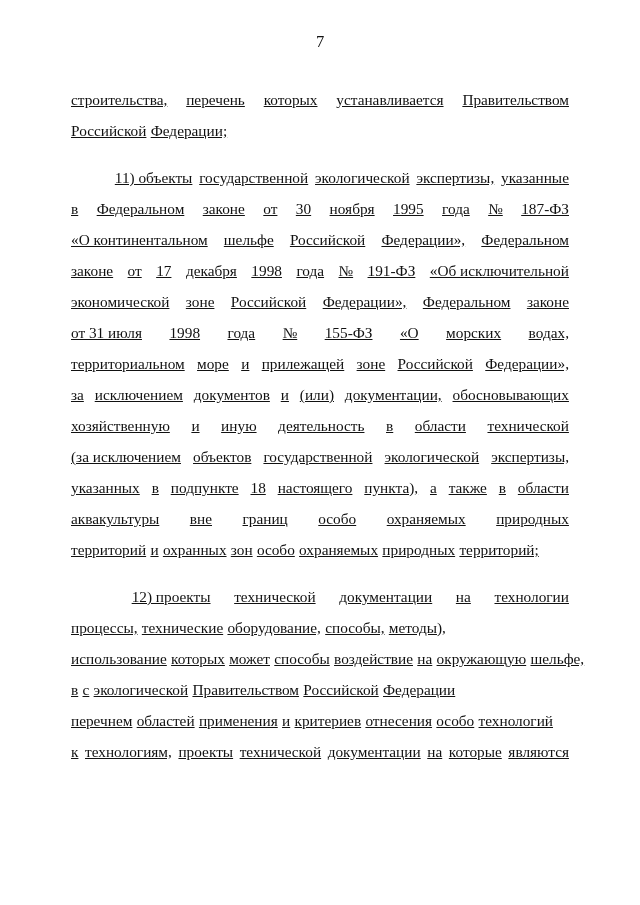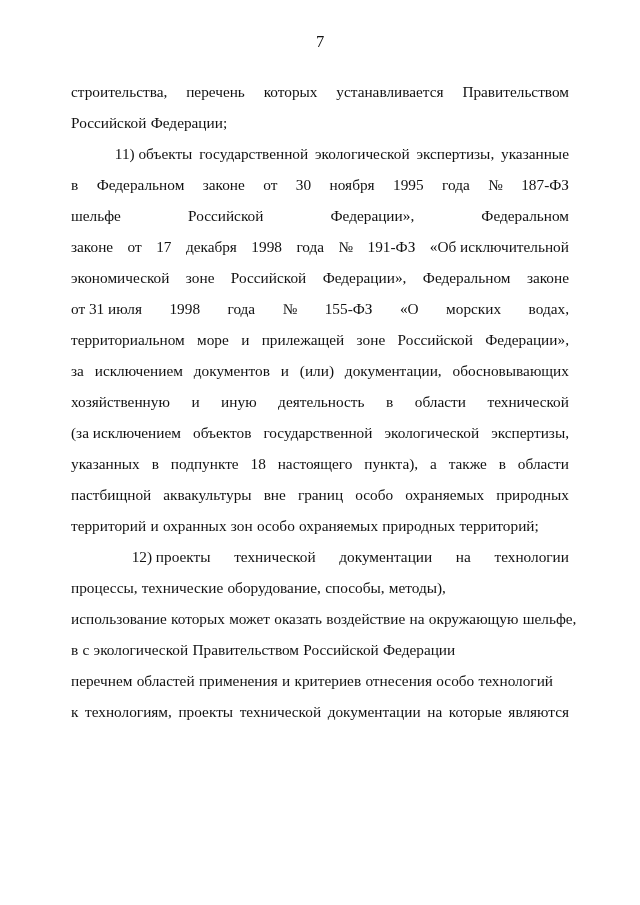--- a/index.html
+++ b/index.html
@@ -20,29 +20,30 @@
     position: absolute;
     top: 32px;
     left: 0;
     width: 640px;
     text-align: center;
     font-size: 16.5px;
     color: #111111;
   }
   .body-text {
     position: absolute;
-    top: 76px;
+    top: 84px;
     left: 71px;
     width: 498px;
+    text-decoration: underline;
   }
   .para {
     margin: 0;
   }
   .para + .para {
-    margin-top: 0;
+    margin-top: 16px;
   }
   
   .line {
     display: block;
     height: 31px;
     line-height: 31px;
     font-size: 15.3px;
     text-align: justify;
     text-align-last: justify;
     white-space: nowrap;
@@ -111,20 +112,21 @@
           <span class="w">законе</span>
           <span class="w">от</span>
           <span class="w">30</span>
           <span class="w">ноября</span>
           <span class="w">1995</span>
           <span class="w">года</span>
           <span class="w">№</span>
           <span class="w">187-ФЗ</span>
         </div>
         <div class="line">
+          <span class="w">«О континентальном</span>
           <span class="w">шельфе</span>
           <span class="w">Российской</span>
           <span class="w">Федерации»,</span>
           <span class="w">Федеральном</span>
         </div>
         <div class="line">
           <span class="w">законе</span>
           <span class="w">от</span>
           <span class="w">17</span>
           <span class="w">декабря</span>
@@ -192,21 +194,20 @@
           <span class="w">подпункте</span>
           <span class="w">18</span>
           <span class="w">настоящего</span>
           <span class="w">пункта),</span>
           <span class="w">а</span>
           <span class="w">также</span>
           <span class="w">в</span>
           <span class="w">области</span>
         </div>
         <div class="line">
-          <span class="w">пастбищной</span>
           <span class="w">аквакультуры</span>
           <span class="w">вне</span>
           <span class="w">границ</span>
           <span class="w">особо</span>
           <span class="w">охраняемых</span>
           <span class="w">природных</span>
         </div>
         <div class="line flush">
           <span class="w">территорий</span>
           <span class="w">и</span>
@@ -231,21 +232,21 @@
           <span class="w">процессы,</span>
           <span class="w">технические</span>
           <span class="w">оборудование,</span>
           <span class="w">способы,</span>
           <span class="w">методы),</span>
         </div>
         <div class="line flush">
           <span class="w">использование</span>
           <span class="w">которых</span>
           <span class="w">может</span>
-          <span class="w">оказать</span>
+          <span class="w">способы</span>
           <span class="w">воздействие</span>
           <span class="w">на</span>
           <span class="w">окружающую</span>
           <span class="w">шельфе,</span>
         </div>
         <div class="line flush">
           <span class="w">в</span>
           <span class="w">с</span>
           <span class="w">экологической</span>
           <span class="w">Правительством</span>

